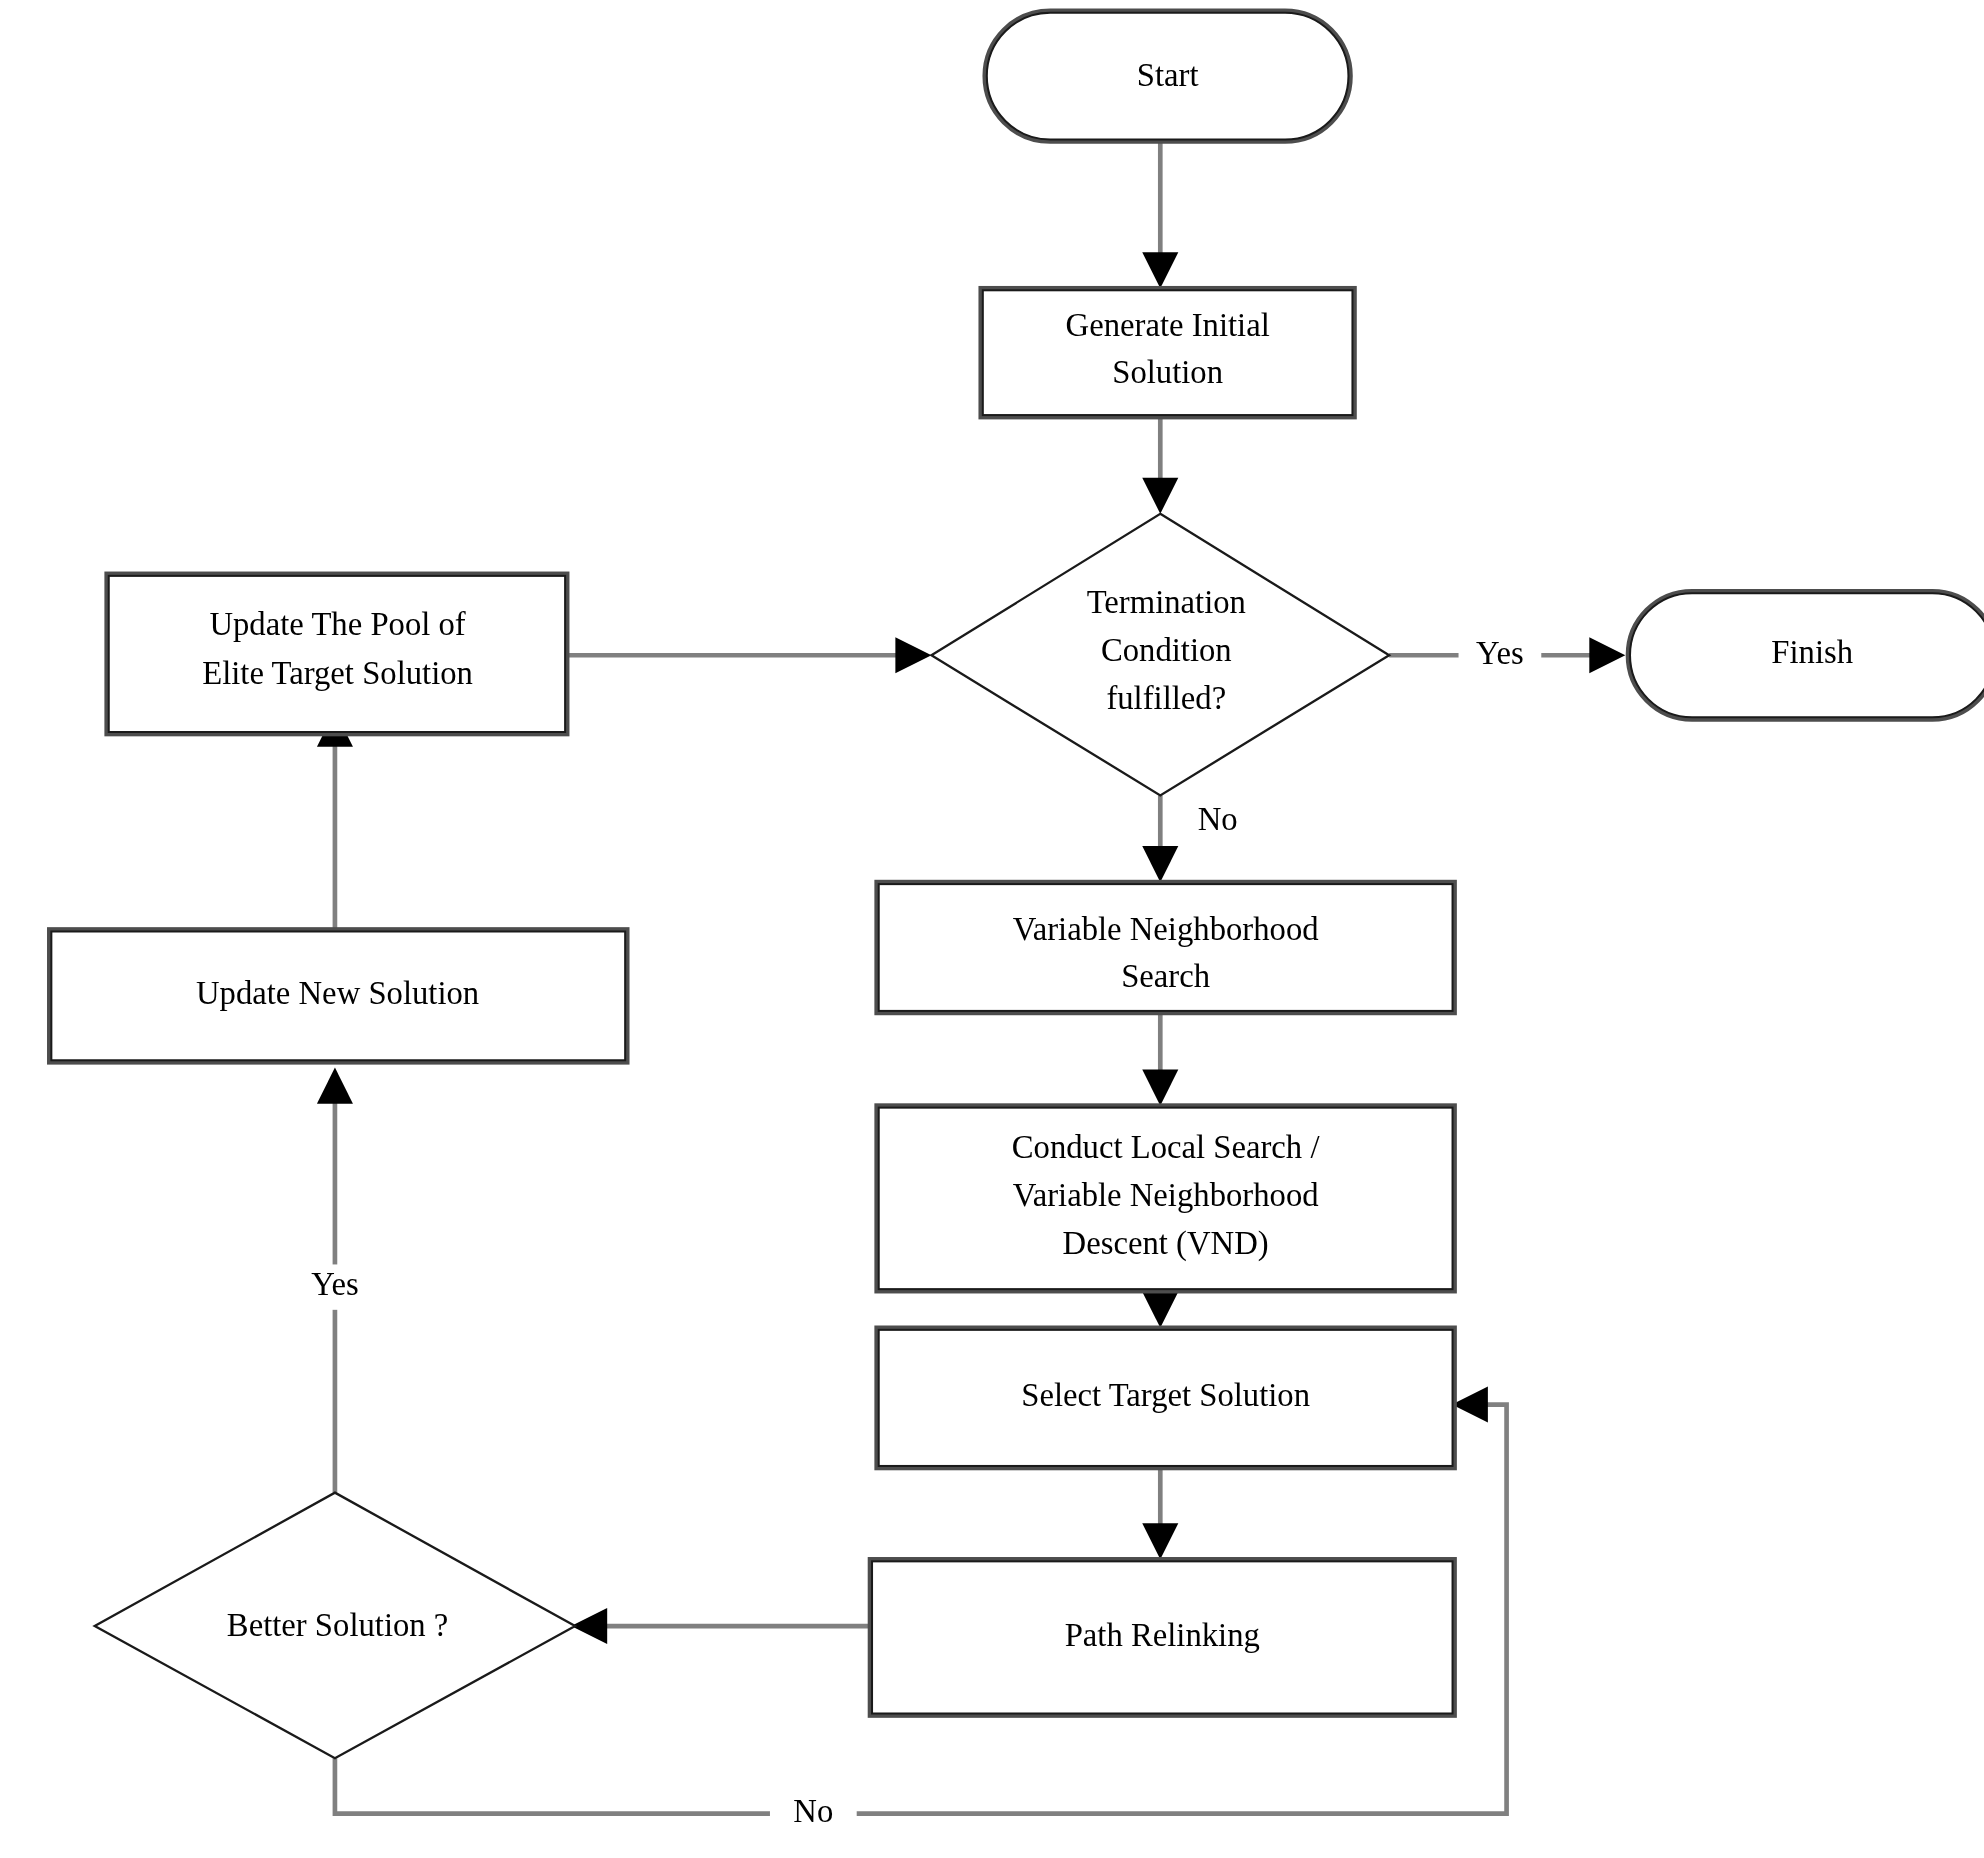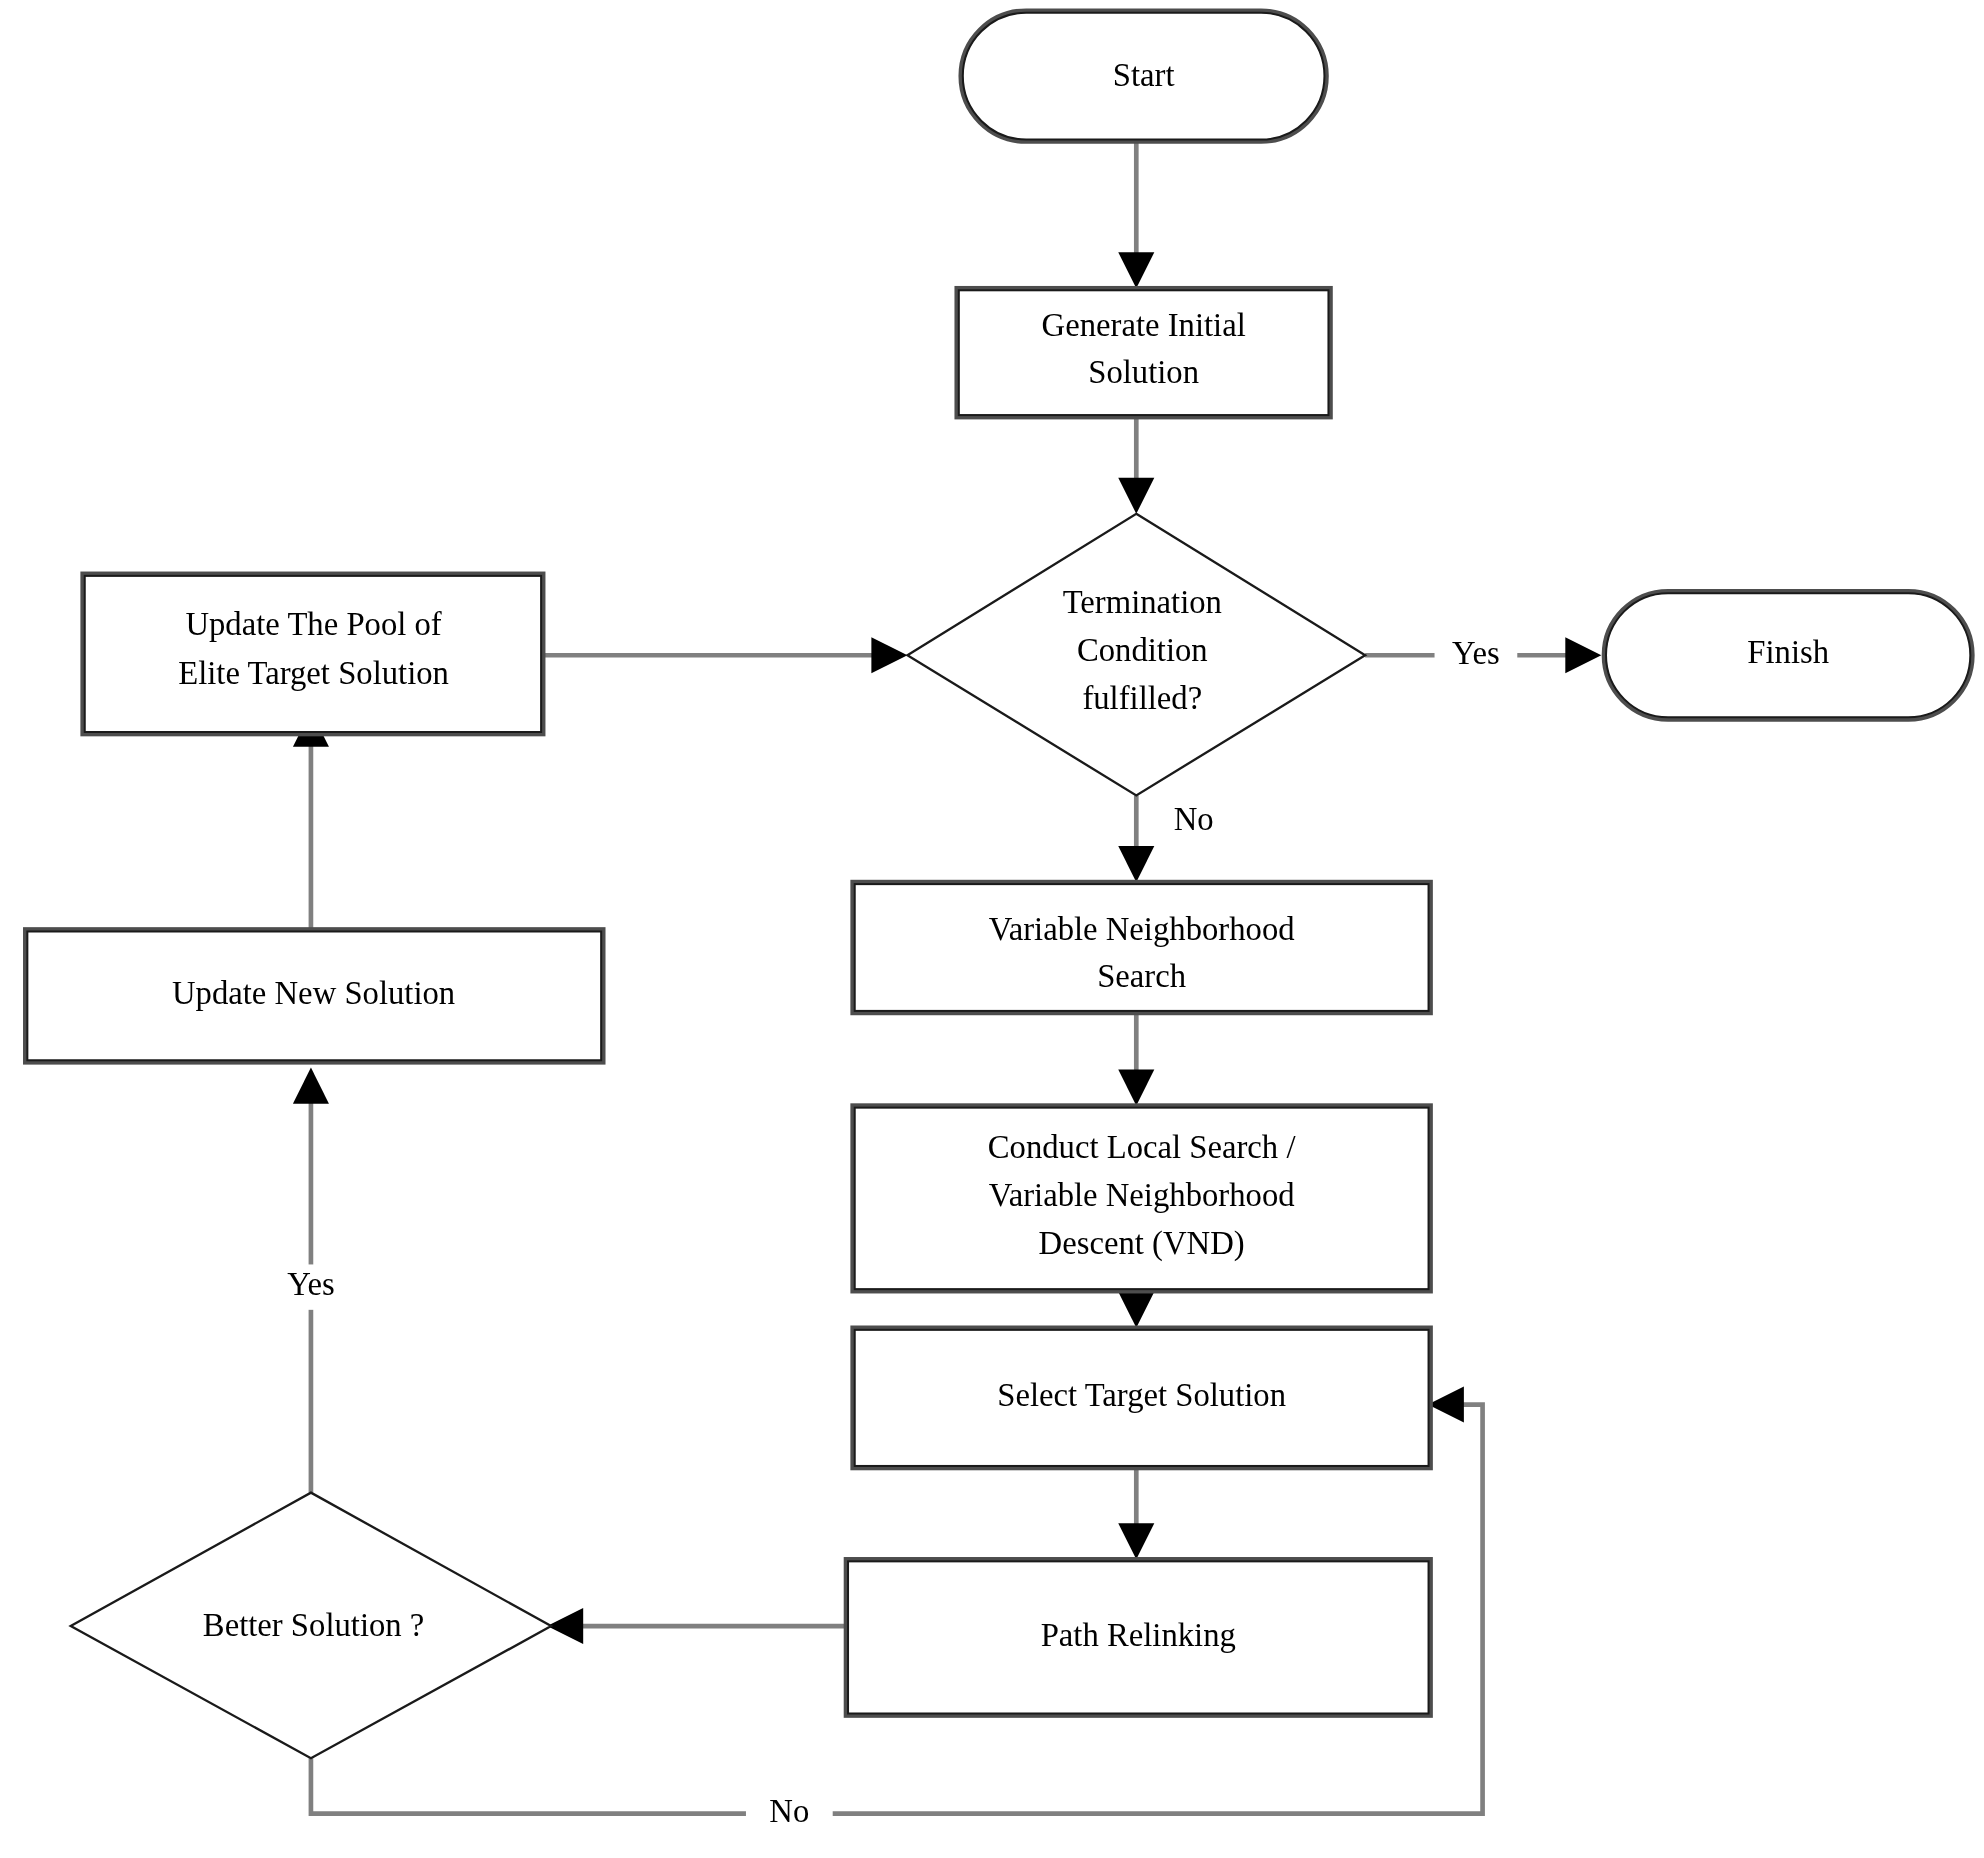--- a/index.html
+++ b/index.html
@@ -11,20 +11,21 @@
     width: 1985px;
     height: 1859px;
     font-family: "Liberation Serif", "DejaVu Serif", serif;
     overflow: hidden;
   }
   #flowchart-root {
     position: relative;
     width: 1763px;
     height: 1859px;
     background: #ffffff;
+    padding-left: 24px;
   }
   svg.diagram {
     display: block;
     width: 1985px;
     height: 1859px;
   }
   .node-shape-rect {
     fill: #ffffff;
     stroke: #4d4d4d;
     stroke-width: 7;

